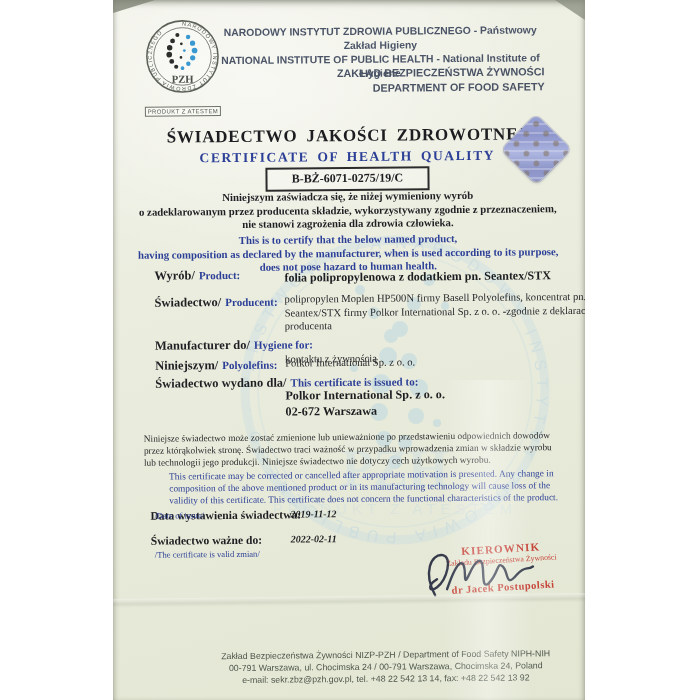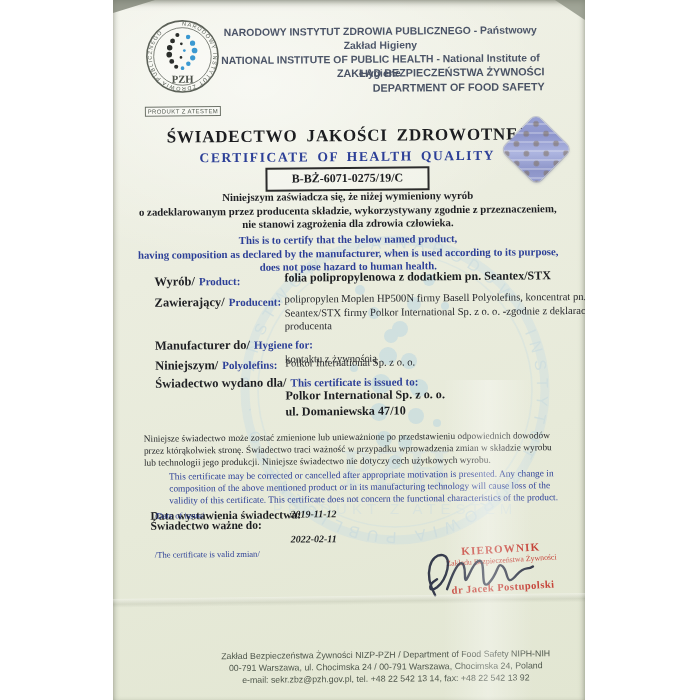--- a/index.html
+++ b/index.html
@@ -199,28 +199,28 @@
         <div>Niniejszym zaświadcza się, że niżej wymieniony wyrób</div>
         <div>o zadeklarowanym przez producenta składzie, wykorzystywany zgodnie z przeznaczeniem,</div>
         <div>nie stanowi zagrożenia dla zdrowia człowieka.</div>
       </div>
       <div class="stmt stmt-en">
         <div>This is  to certify that the below named product,</div>
         <div>having composition as declared by the manufacturer, when is used according to its purpose,</div>
         <div>does not pose hazard to human health.</div>
       </div>
 
-      <div class="row" style="top:270px">
+      <div class="row" style="top:264px">
         <span class="lbl-pl">Wyrób/</span>
         <span class="lbl-en">Product:</span>
       </div>
       <div class="val val-bold" style="top:270px">folia polipropylenowa z dodatkiem pn. Seantex/STX</div>
 
       <div class="row" style="top:291px">
-        <span class="lbl-pl">Zawierający/</span>
+        <span class="lbl-pl">Świadectwo/</span>
         <span class="lbl-en">Producent:</span>
       </div>
       <div class="val val-reg" style="top:292px">
         <div>polipropylen Moplen HP500N firmy Basell Polyolefins, koncentrat pn.</div>
         <div>Seantex/STX firmy  Polkor International Sp. z o. o.  -zgodnie z deklaracją</div>
         <div>producenta</div>
       </div>
 
       <div class="row" style="top:334px">
         <span class="lbl-pl">Manufacturer do/</span>
@@ -233,38 +233,38 @@
         <span class="lbl-en">Polyolefins:</span>
       </div>
       <div class="val val-reg" style="top:356px">Polkor International Sp. z o. o.</div>
 
       <div class="row" style="top:372px">
         <span class="lbl-pl">Świadectwo wydano dla/</span>
         <span class="lbl-en">This certificate is issued to:</span>
       </div>
       <div class="addr">
         <div>Polkor International Sp. z o. o.</div>
-        <div>ul. Domaniewska 47/10</div>
+        <div>02-672  Warszawa</div>
       </div>
 
       <div class="disc disc-pl">
         <div>Niniejsze świadectwo może zostać zmienione lub unieważnione po przedstawieniu odpowiednich dowodów</div>
         <div>przez którąkolwiek  stronę. Świadectwo traci ważność w przypadku wprowadzenia zmian w składzie  wyrobu</div>
         <div>lub technologii  jego produkcji. Niniejsze świadectwo nie dotyczy cech użytkowych wyrobu.</div>
       </div>
       <div class="disc disc-en">
         <div>This certificate may be corrected or cancelled after appropriate motivation is presented. Any change in</div>
         <div>composition of the above mentioned product or in its manufacturing technology will cause loss of the</div>
         <div>validity of this certificate. This certificate does not concern the functional characteristics of the product.</div>
       </div>
 
       <div class="date-lbl" style="top:508px">Data wystawienia świadectwa:</div>
       <div class="date-val" style="top:508px">2019-11-12</div>
       <div class="date-sub" style="top:509px">/Date of issue/</div>
-      <div class="date-lbl" style="top:518px">Świadectwo ważne do:</div>
+      <div class="date-lbl" style="top:533px">Świadectwo ważne do:</div>
       <div class="date-val" style="top:533px">2022-02-11</div>
       <div class="date-sub" style="top:548px">/The certificate is valid zmian/</div>
 
       <div class="stamp">
         <div class="stamp-title">KIEROWNIK</div>
         <div class="stamp-dept">Zakładu Bezpieczeństwa Żywności</div>
         <div class="stamp-name">dr Jacek Postupolski</div>
       </div>
       <svg class="sig" viewBox="0 0 130 60">
         <g fill="none" stroke="#272c40" stroke-width="2.4" stroke-linecap="round" opacity=".92">

